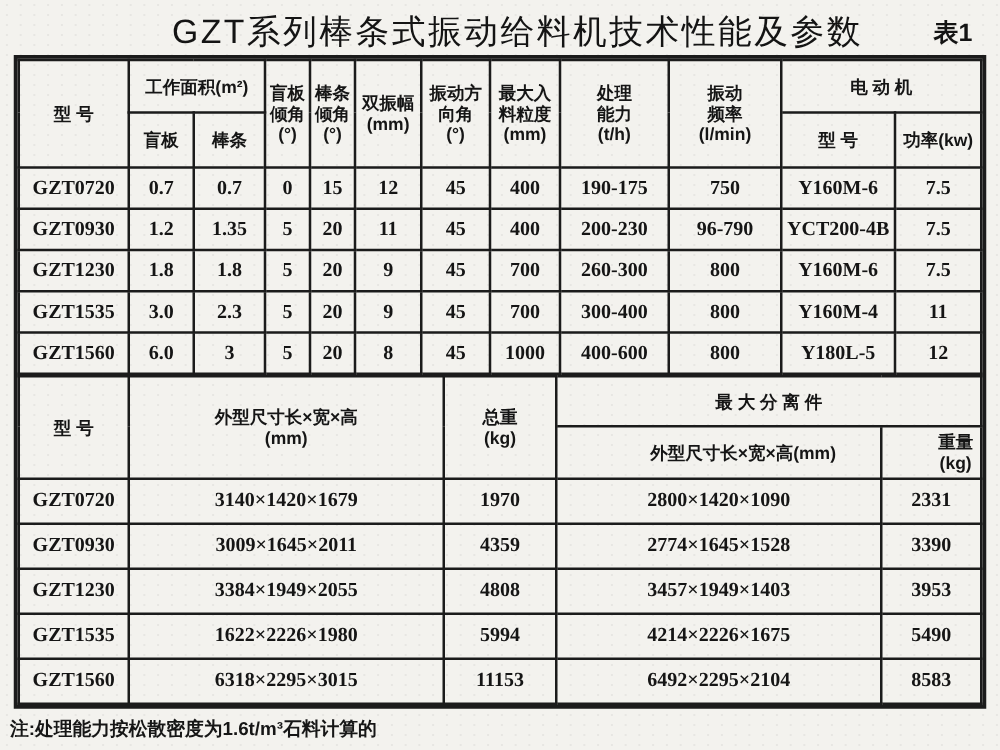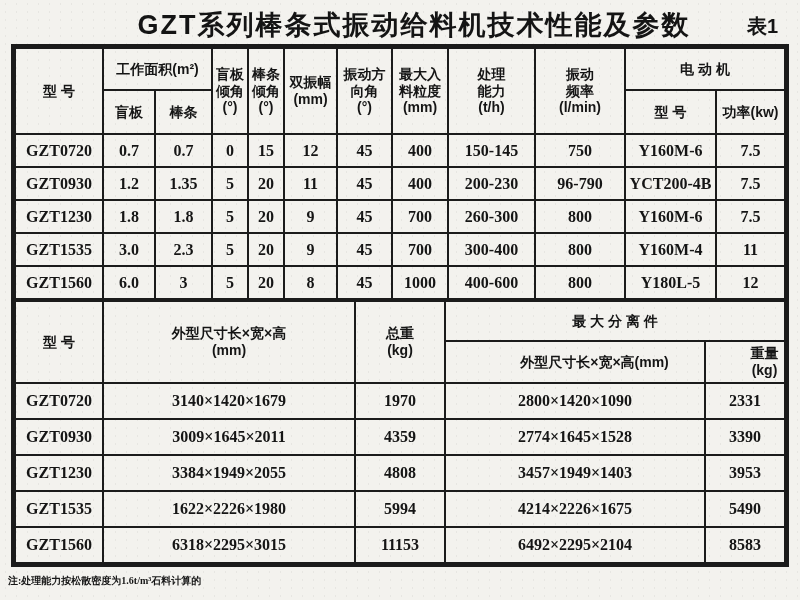--- a/index.html
+++ b/index.html
@@ -7,21 +7,21 @@
   .page{
     width:800px;height:600px;position:relative;overflow:hidden;
     background-color:#f3f2ee;
     background-image:radial-gradient(rgba(0,0,0,0.05) 1px, transparent 1.2px);
     background-size:11px 8px;
     color:#181818;
   }
   .title-row{position:relative;height:44px;}
   .doc-title{
     position:absolute;left:0;right:0;top:7px;text-align:center;
-    font-size:27px;font-weight:bold;letter-spacing:2px;
+    font-size:27px;font-weight:normal;letter-spacing:2px;
     font-family:"Liberation Sans",sans-serif;color:#141414;margin-left:28px;
   }
   .table-label{
     position:absolute;right:22px;top:13px;
     font-size:20px;font-weight:bold;color:#141414;
   }
   .tables{
     margin:0 11px;border:3px solid #1b1b1b;background:transparent;
   }
   table{width:100%;border-collapse:collapse;table-layout:fixed;}
@@ -36,22 +36,22 @@
   td{
     font-size:16px;font-family:"Liberation Serif",serif;
   }
   .t1 thead tr.h1 th{height:40px;}
   .t1 thead tr.h2 th{height:42px;}
   .t1 tbody tr{height:33px;}
   .t2 thead tr.h1 th{height:38px;}
   .t2 thead tr.h2 th{height:40px;padding-left:40px;}
   .t2 tbody tr{height:36px;}
   .footnote{
-    margin:7px 0 1px 8px;font-size:10px;font-weight:bold;
-    font-family:Liberation Serif, serif;color:#161616;
+    margin:7px 0 1px 8px;font-size:15px;font-weight:bold;
+    font-family:Liberation Sans, sans-serif;color:#161616;
   }
 </style>
 </head>
 <body>
 
 <div class="page">
 
   <div class="title-row">
     <div class="doc-title">GZT系列棒条式振动给料机技术性能及参数</div>
     <div class="table-label">表1</div>
@@ -110,21 +110,21 @@
       <tbody>
           <tr>
             <td>GZT0720</td>
             <td>0.7</td>
             <td>0.7</td>
             <td>0</td>
             <td>15</td>
             <td>12</td>
             <td>45</td>
             <td>400</td>
-            <td>150-145</td>
+            <td>190-175</td>
             <td>750</td>
             <td>Y160M-6</td>
             <td>7.5</td>
           </tr>
           <tr>
             <td>GZT0930</td>
             <td>1.2</td>
             <td>1.35</td>
             <td>5</td>
             <td>20</td>

